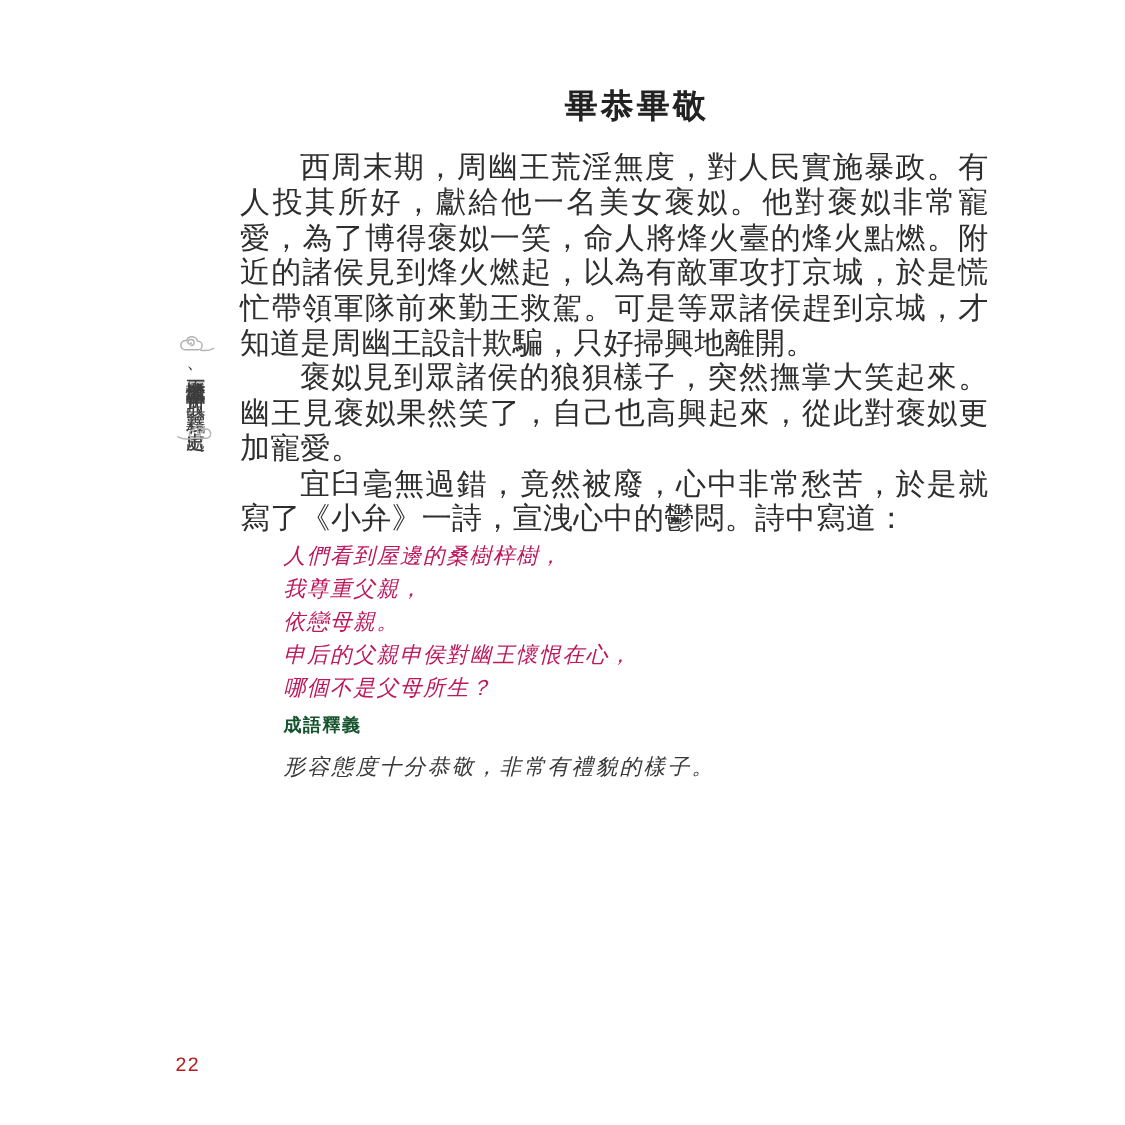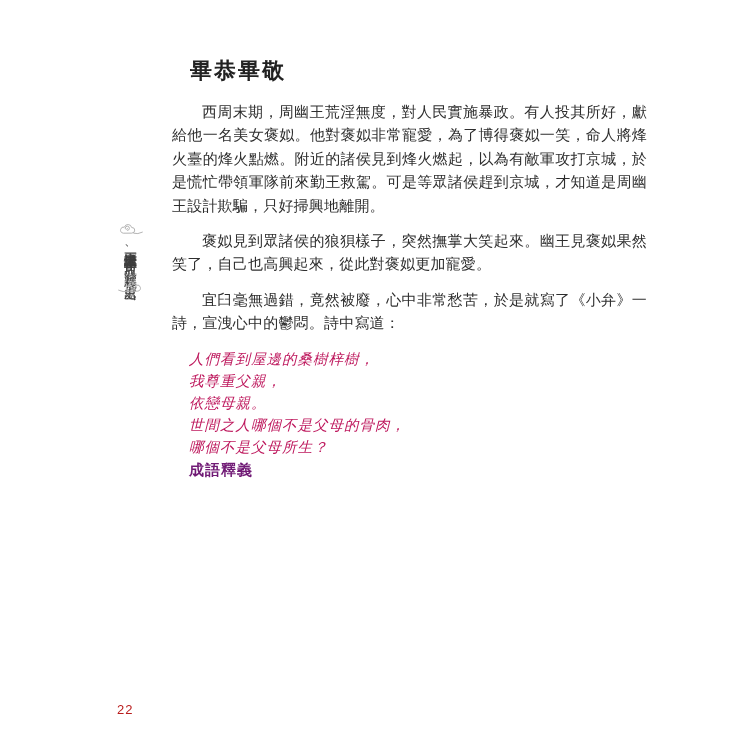--- a/index.html
+++ b/index.html
@@ -43,46 +43,47 @@
     width: 499px;
     color: #2e2e2e;
   }
   .title {
     font-size: 22px;
     font-weight: 700;
     letter-spacing: 2px;
     margin: 0 0 14px 30px;
     line-height: 32px;
     color: #222;
+    text-align: center;
   }
   .para {
-    margin: 12px;
-    font-size: 15px;
+    margin: 0;
+    font-size: 20px;
     line-height: 23.4px;
     text-align: justify;
     text-indent: 2em;
     letter-spacing: 0.2px;
   }
   .poem {
     margin: 2px 0 2px 29px;
   }
   .poem-line {
     font-style: italic;
     font-size: 14.5px;
     line-height: 22px;
     color: #be185d;
     letter-spacing: 1px;
   }
   .section-heading {
-    font-family: Liberation Mono, monospace;
-    font-size: 15px;
+    font-family: Liberation Serif, serif;
+    font-size: 12px;
     font-weight: 700;
     margin: 0 0 0 29px;
     line-height: 23.4px;
-    color: #701a75;
+    color: #14532d;
     letter-spacing: 1px;
   }
   .meaning {
     font-style: italic;
     font-size: 14.5px;
     margin: 5px 0 0 29px;
     line-height: 22px;
     color: #383838;
     letter-spacing: 1.5px;
   }
@@ -129,23 +130,24 @@
     <h1 class="title">畢恭畢敬</h1>
 
     <p class="para">西周末期，周幽王荒淫無度，對人民實施暴政。有人投其所好，獻給他一名美女褒姒。他對褒姒非常寵愛，為了博得褒姒一笑，命人將烽火臺的烽火點燃。附近的諸侯見到烽火燃起，以為有敵軍攻打京城，於是慌忙帶領軍隊前來勤王救駕。可是等眾諸侯趕到京城，才知道是周幽王設計欺騙，只好掃興地離開。</p>
     <p class="para">褒姒見到眾諸侯的狼狽樣子，突然撫掌大笑起來。幽王見褒姒果然笑了，自己也高興起來，從此對褒姒更加寵愛。</p>
     <p class="para">宜臼毫無過錯，竟然被廢，心中非常愁苦，於是就寫了《小弁》一詩，宣洩心中的鬱悶。詩中寫道：</p>
 
     <div class="poem">
       <div class="poem-line">人們看到屋邊的桑樹梓樹，</div>
       <div class="poem-line">我尊重父親，</div>
       <div class="poem-line">依戀母親。</div>
-      <div class="poem-line">世間之人哪個不是父母的骨肉，</div>
+      <div class="poem-line">申后的父親申侯對幽王懷恨在心，</div>
       <div class="poem-line">哪個不是父母所生？</div>
     </div>
 
 
     <h2 class="section-heading">成語釋義</h2>
+    <p class="meaning">形容態度十分恭敬，非常有禮貌的樣子。</p>
   </main>
 
   <div class="pagenum">22</div>
 
 </div>
 
 </body></html>

